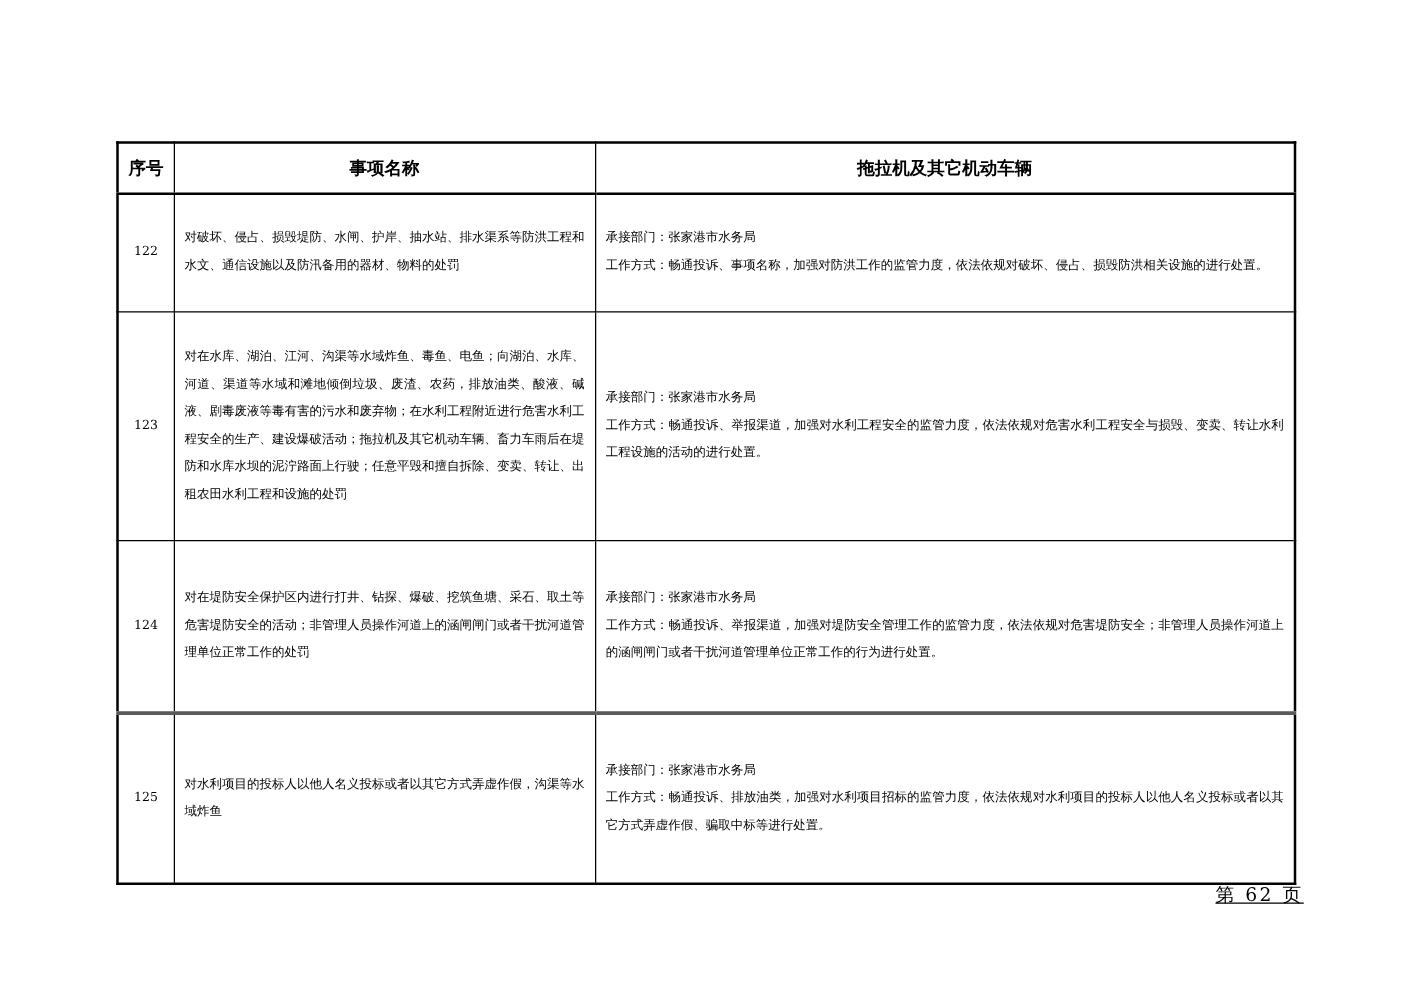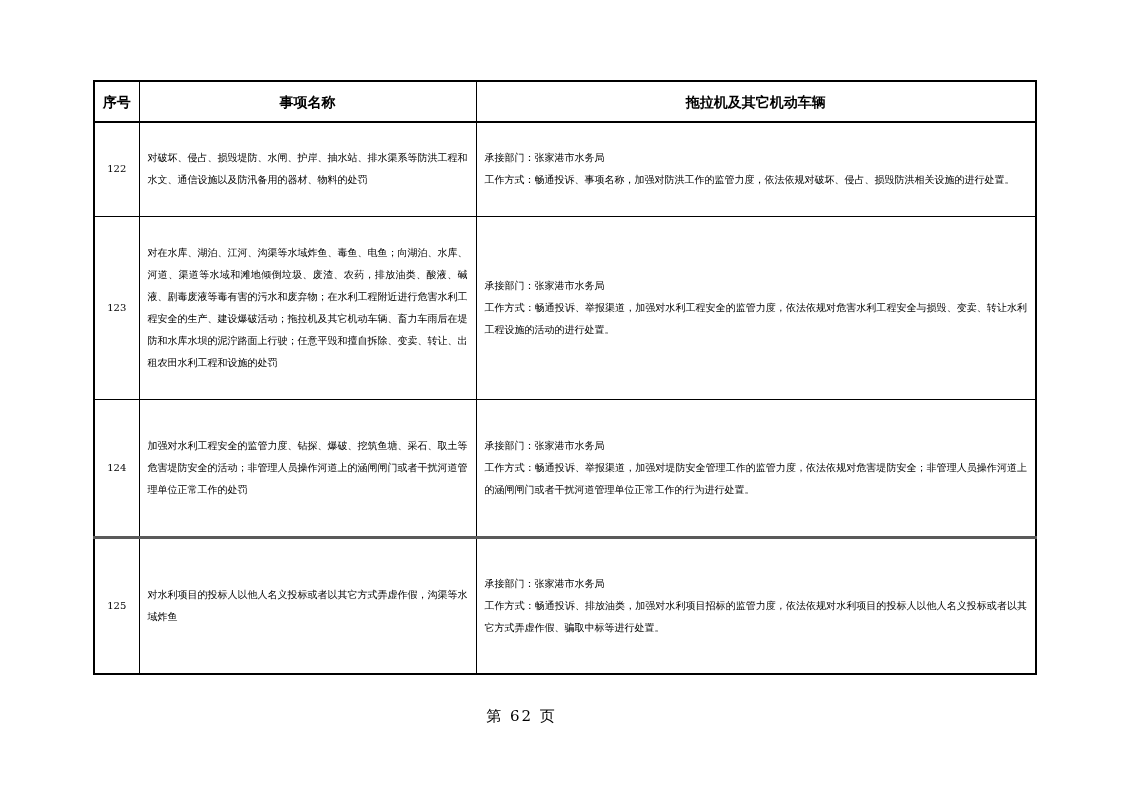--- a/index.html
+++ b/index.html
@@ -12,21 +12,21 @@
     width: 1122px;
     height: 793px;
     background: #ffffff;
     font-family: "DejaVu Serif", "Liberation Serif", serif;
     color: #000000;
     overflow: hidden;
   }
   table.doc-table {
     position: absolute;
     left: 93px;
-    top: 80px;
+    top: 113px;
     width: 942px;
     border-collapse: collapse;
     table-layout: fixed;
     border: 2px solid #000000;
   }
   table.doc-table col.col-id   { width: 45px; }
   table.doc-table col.col-item { width: 337px; }
   table.doc-table col.col-dept { width: 560px; }
 
   table.doc-table th,
@@ -72,24 +72,25 @@
   tr.row-2 { height: 138px; }
   tr.row-3 { height: 137px; }
   tr.row-2 td {
     border-bottom: 3px solid #5a5a5a;
   }
   .footer {
     position: absolute;
     top: 707px;
     left: 0;
     width: 1043px;
-    text-align: center;
+    text-align: right;
     font-size: 15px;
     letter-spacing: 2px;
     color: #000000;
+    text-decoration: underline;
   }
 </style>
 </head>
 <body>
 
 <div class="page">
 
   <table class="doc-table">
     <colgroup>
       <col class="col-id">
@@ -115,21 +116,21 @@
       <tr class="row-1">
         <td class="cell-id">123</td>
         <td class="cell-item">对在水库、湖泊、江河、沟渠等水域炸鱼、毒鱼、电鱼；向湖泊、水库、河道、渠道等水域和滩地倾倒垃圾、废渣、农药，排放油类、酸液、碱液、剧毒废液等毒有害的污水和废弃物；在水利工程附近进行危害水利工程安全的生产、建设爆破活动；拖拉机及其它机动车辆、畜力车雨后在堤防和水库水坝的泥泞路面上行驶；任意平毁和擅自拆除、变卖、转让、出租农田水利工程和设施的处罚</td>
         <td class="cell-dept">
           <div class="dept-line">承接部门：张家港市水务局</div>
           <div class="method-line">工作方式：畅通投诉、举报渠道，加强对水利工程安全的监管力度，依法依规对危害水利工程安全与损毁、变卖、转让水利工程设施的活动的进行处置。</div>
         </td>
       </tr>
       <tr class="row-2">
         <td class="cell-id">124</td>
-        <td class="cell-item">加强对水利工程安全的监管力度、钻探、爆破、挖筑鱼塘、采石、取土等危害堤防安全的活动；非管理人员操作河道上的涵闸闸门或者干扰河道管理单位正常工作的处罚</td>
+        <td class="cell-item">对在堤防安全保护区内进行打井、钻探、爆破、挖筑鱼塘、采石、取土等危害堤防安全的活动；非管理人员操作河道上的涵闸闸门或者干扰河道管理单位正常工作的处罚</td>
         <td class="cell-dept">
           <div class="dept-line">承接部门：张家港市水务局</div>
           <div class="method-line">工作方式：畅通投诉、举报渠道，加强对堤防安全管理工作的监管力度，依法依规对危害堤防安全；非管理人员操作河道上的涵闸闸门或者干扰河道管理单位正常工作的行为进行处置。</div>
         </td>
       </tr>
       <tr class="row-3">
         <td class="cell-id">125</td>
         <td class="cell-item">对水利项目的投标人以他人名义投标或者以其它方式弄虚作假，沟渠等水域炸鱼</td>
         <td class="cell-dept">
           <div class="dept-line">承接部门：张家港市水务局</div>

